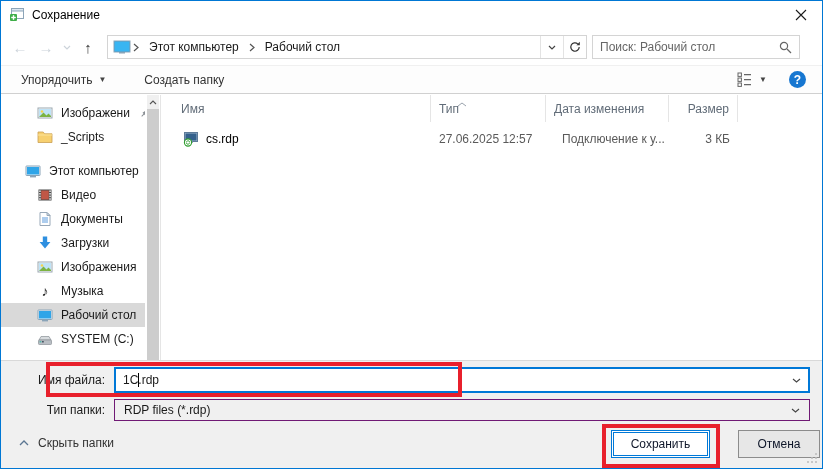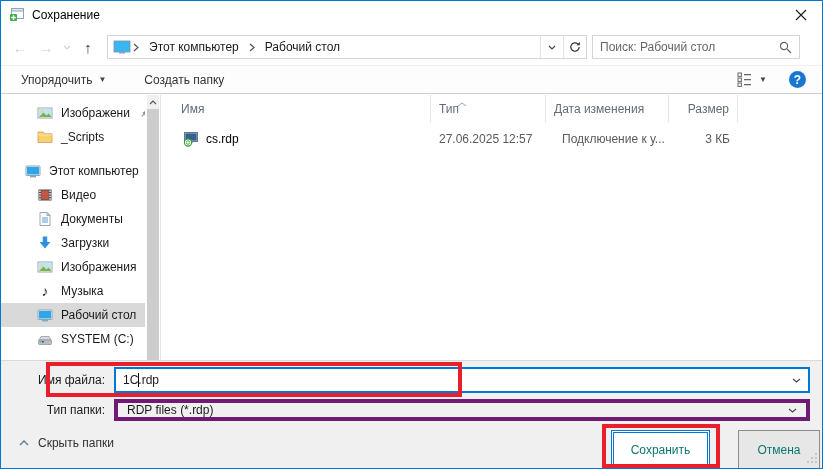--- a/index.html
+++ b/index.html
@@ -82,27 +82,27 @@
   .bottompanel { position:absolute; left:0; right:0; top:359px; bottom:0;
                  background:#f0f0f0; border-top:1px solid #d9d9d9; }
   .form-row { position:absolute; left:0; right:12px; display:flex; align-items:center; }
   .row-filename { top:6px; height:26px; }
   .row-filetype { top:38px; height:22px; }
   .flabel { width:113px; text-align:right; padding-right:9px; color:#1a1a1a; }
   .fname-input { flex:1; height:26px; background:#fff; border:2px solid #0078d7;
                  display:flex; align-items:center; padding:0 7px; position:relative; }
   .caret-bar { position:absolute; left:22px; top:4px; bottom:4px; width:1px; background:#000; }
   .input-dd { margin-left:auto; display:flex; align-items:center; }
-  .ftype-combo { flex:1; height:22px; background:#f0f0f0; border:4px solid #701a75;
+  .ftype-combo { flex:1; height:22px; background:#f0f0f0; border:1px solid #701a75;
                  display:flex; align-items:center; padding:0 9px; }
 
   .footerbar { position:absolute; left:0; right:0; bottom:0; height:48px; }
   .hide-folders { position:absolute; left:18px; top:16px; display:flex; align-items:center; gap:9px; color:#333; }
-  .btn { position:absolute; top:10px; height:40px; display:flex; align-items:center;
-         justify-content:center; font-size:12px; color:#0f766e; }
+  .btn { position:absolute; top:10px; height:28px; display:flex; align-items:center;
+         justify-content:center; font-size:12px; color:#0f172a; }
   .btn-save { right:112px; width:99px; background:#fff; border:1px solid #0078d7;
               box-shadow: inset 0 0 0 1px #fff, inset 0 0 0 2px #0078d7; }
   .btn-cancel { right:2px; width:82px; background:#e7e7e7; border:1px solid #8c8c8c; }
   .grip { position:absolute; right:3px; bottom:3px; }
 
   
   .annotation { position:absolute; border:4px solid #e8202c; z-index:6; pointer-events:none; }
   .ann-filename { left:45px; top:1px; width:416px; height:35px; }
   .ann-save { left:601px; top:63px; width:118px; height:44px; }
 </style>

